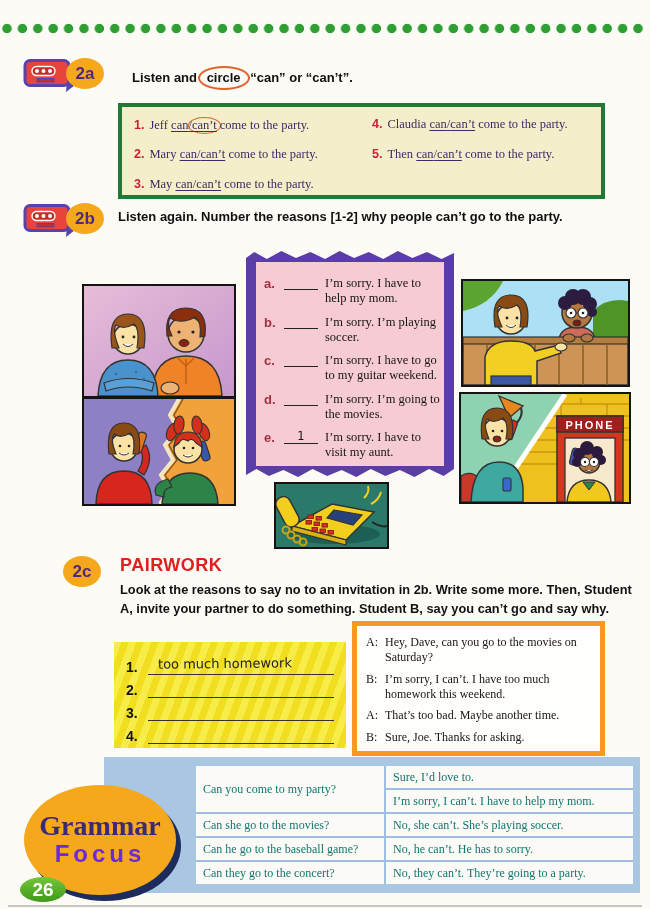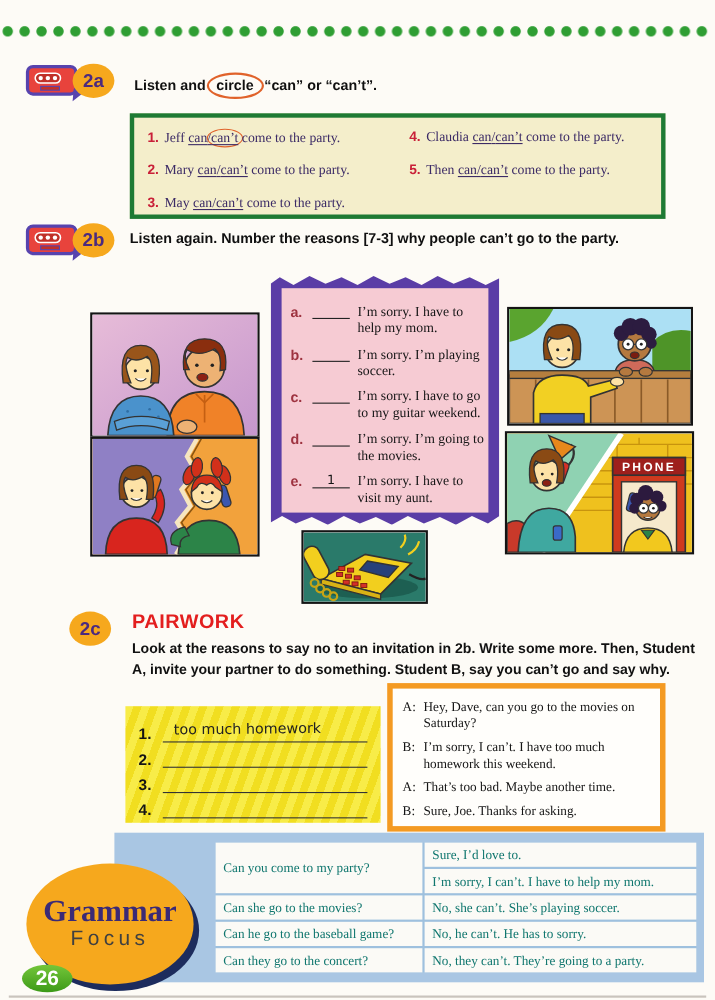--- a/index.html
+++ b/index.html
@@ -58,21 +58,21 @@
   .bluepanel{position:absolute;left:104px;top:757px;width:536px;height:136px;background:#a9c6e3;}
   .gtable{position:absolute;left:196px;top:766px;width:437px;display:grid;
           grid-template-columns:188px 1fr;grid-auto-rows:22px;gap:2px;background:#9ec0de;}
   .gcell{background:#fbfaf6;display:flex;align-items:center;padding:0 7px;
          font-family:"Liberation Serif",serif;font-size:12px;white-space:nowrap;color:#0f766e;}
   .gq1{grid-column:1;grid-row:1/3;font-family:Liberation Serif, serif;}
   .grammar-oval{position:absolute;left:24px;top:785px;width:152px;height:110px;background:#f6a81d;
                 border-radius:50%;box-shadow:5px 6px 0 #1d2c5d;display:flex;flex-direction:column;
                 align-items:center;justify-content:center;}
   .grammar1{font-family:"Liberation Serif",serif;font-weight:bold;font-size:28px;color:#3b2a76;line-height:1;}
-  .grammar2{font-weight:normal;font-size:19px;color:#404040;letter-spacing:4px;line-height:1.2;}
+  .grammar2{font-weight:bold;font-size:24px;color:#6d28d9;letter-spacing:4px;line-height:1.2;}
   .page-oval{position:absolute;left:20px;top:877px;width:46px;height:25px;border-radius:50%;
              background:linear-gradient(#74c63a,#3d9a18);color:#fff;font-weight:bold;font-size:19px;
              display:flex;align-items:center;justify-content:center;}
   .bottom-line{position:absolute;left:8px;top:905px;width:634px;height:1.5px;background:#c9c4bd;}
 </style>
 </head>
 <body>
 
 <div class="page">
   <div class="dots"></div>
@@ -80,21 +80,21 @@
   <svg class="cassette" style="left:23px;top:58px;" viewBox="0 0 54 36">
     <rect x="2" y="2.5" width="44" height="25" rx="5" fill="#e8433c" stroke="#5743ae" stroke-width="3"></rect>
     <rect x="9" y="8.5" width="23" height="9" rx="4.5" fill="#c03028" stroke="#fff" stroke-width="1.4"></rect>
     <circle cx="14" cy="13" r="2" fill="#fff"></circle>
       <circle cx="20.5" cy="13" r="2" fill="#fff"></circle>
       <circle cx="27" cy="13" r="2" fill="#fff"></circle>
     <rect x="14" y="20.5" width="17" height="3.5" fill="#c03028" stroke="#5743ae" stroke-width="1"></rect>
     <path d="M44 23 L52 27 L43 34 Z" fill="#5743ae"></path>
   </svg>
   <div class="badge" style="left:66px;top:58px;">2a</div>
-  <div class="h-line" style="left:122px;top:66px;"><span>Listen and </span><span class="circle-word">circle</span><span> “can” or “can’t”.</span></div>
+  <div class="h-line" style="left:132px;top:66px;"><span>Listen and </span><span class="circle-word">circle</span><span> “can” or “can’t”.</span></div>
 
   <div class="greenbox">
     <div class="gitem" style="left:12px;top:10px;">
       <span class="gnum">1.</span><span>Jeff </span><span class="choice"><span>can</span><span>/</span><span class="circ">can’t</span></span><span> come to the party.</span>
     </div>
     <div class="gitem" style="left:12px;top:40px;">
       <span class="gnum">2.</span><span>Mary </span><span class="choice"><span>can</span><span>/</span><span>can’t</span></span><span> come to the party.</span>
     </div>
     <div class="gitem" style="left:12px;top:70px;">
       <span class="gnum">3.</span><span>May </span><span class="choice"><span>can</span><span>/</span><span>can’t</span></span><span> come to the party.</span>
@@ -110,21 +110,21 @@
   <svg class="cassette" style="left:23px;top:203px;" viewBox="0 0 54 36">
     <rect x="2" y="2.5" width="44" height="25" rx="5" fill="#e8433c" stroke="#5743ae" stroke-width="3"></rect>
     <rect x="9" y="8.5" width="23" height="9" rx="4.5" fill="#c03028" stroke="#fff" stroke-width="1.4"></rect>
     <circle cx="14" cy="13" r="2" fill="#fff"></circle>
       <circle cx="20.5" cy="13" r="2" fill="#fff"></circle>
       <circle cx="27" cy="13" r="2" fill="#fff"></circle>
     <rect x="14" y="20.5" width="17" height="3.5" fill="#c03028" stroke="#5743ae" stroke-width="1"></rect>
     <path d="M44 23 L52 27 L43 34 Z" fill="#5743ae"></path>
   </svg>
   <div class="badge" style="left:66px;top:203px;">2b</div>
-  <div class="h-line" style="left:118px;top:207px;width:506px;">Listen again. Number the reasons [7-3] why people can’t go to the party.</div>
+  <div class="h-line" style="left:118px;top:207px;width:506px;">Listen again. Number the reasons [1-2] why people can’t go to the party.</div>
 
   <div class="pinkwrap">
     <div class="pinkbox">
       <div class="pink-items">
         <div class="pitem">
           <span class="pletter">a.</span>
           <span class="pblank"></span>
           <span class="ptext">I’m sorry.  I have to help my mom.</span>
         </div>
         <div class="pitem">

